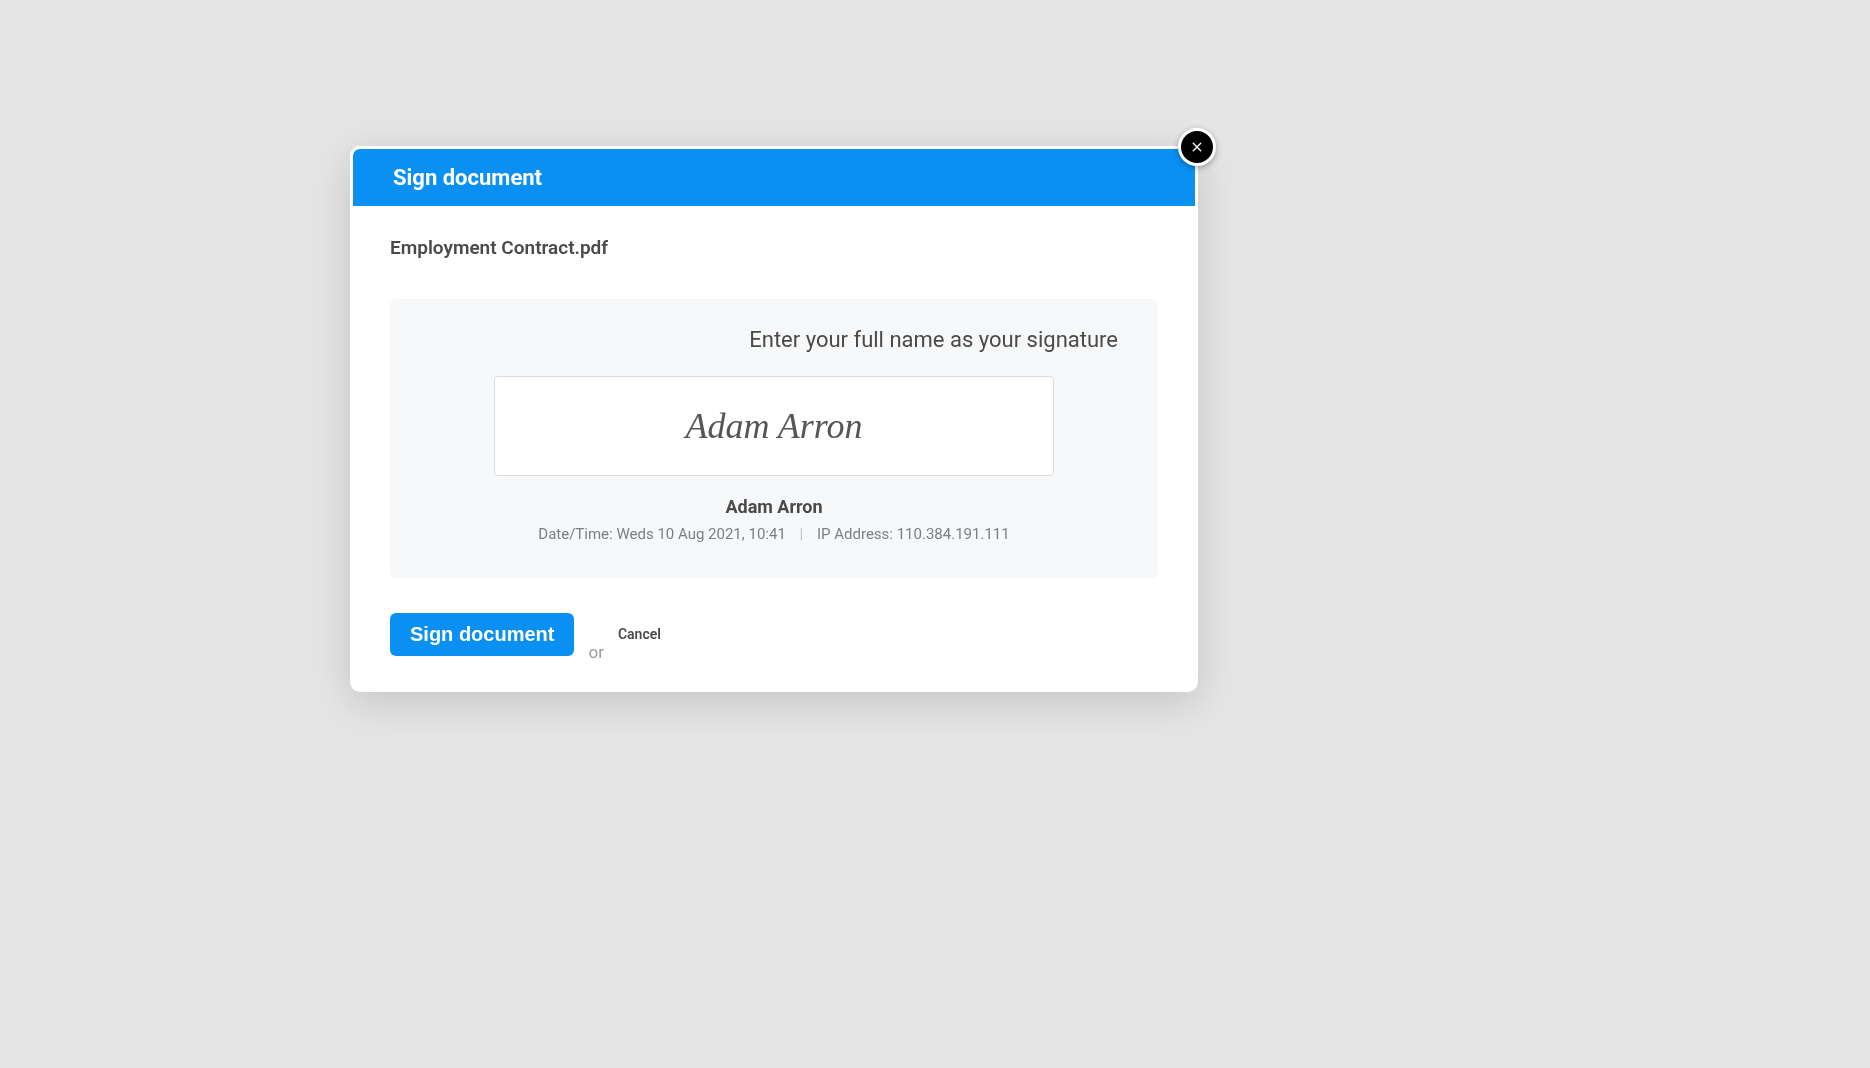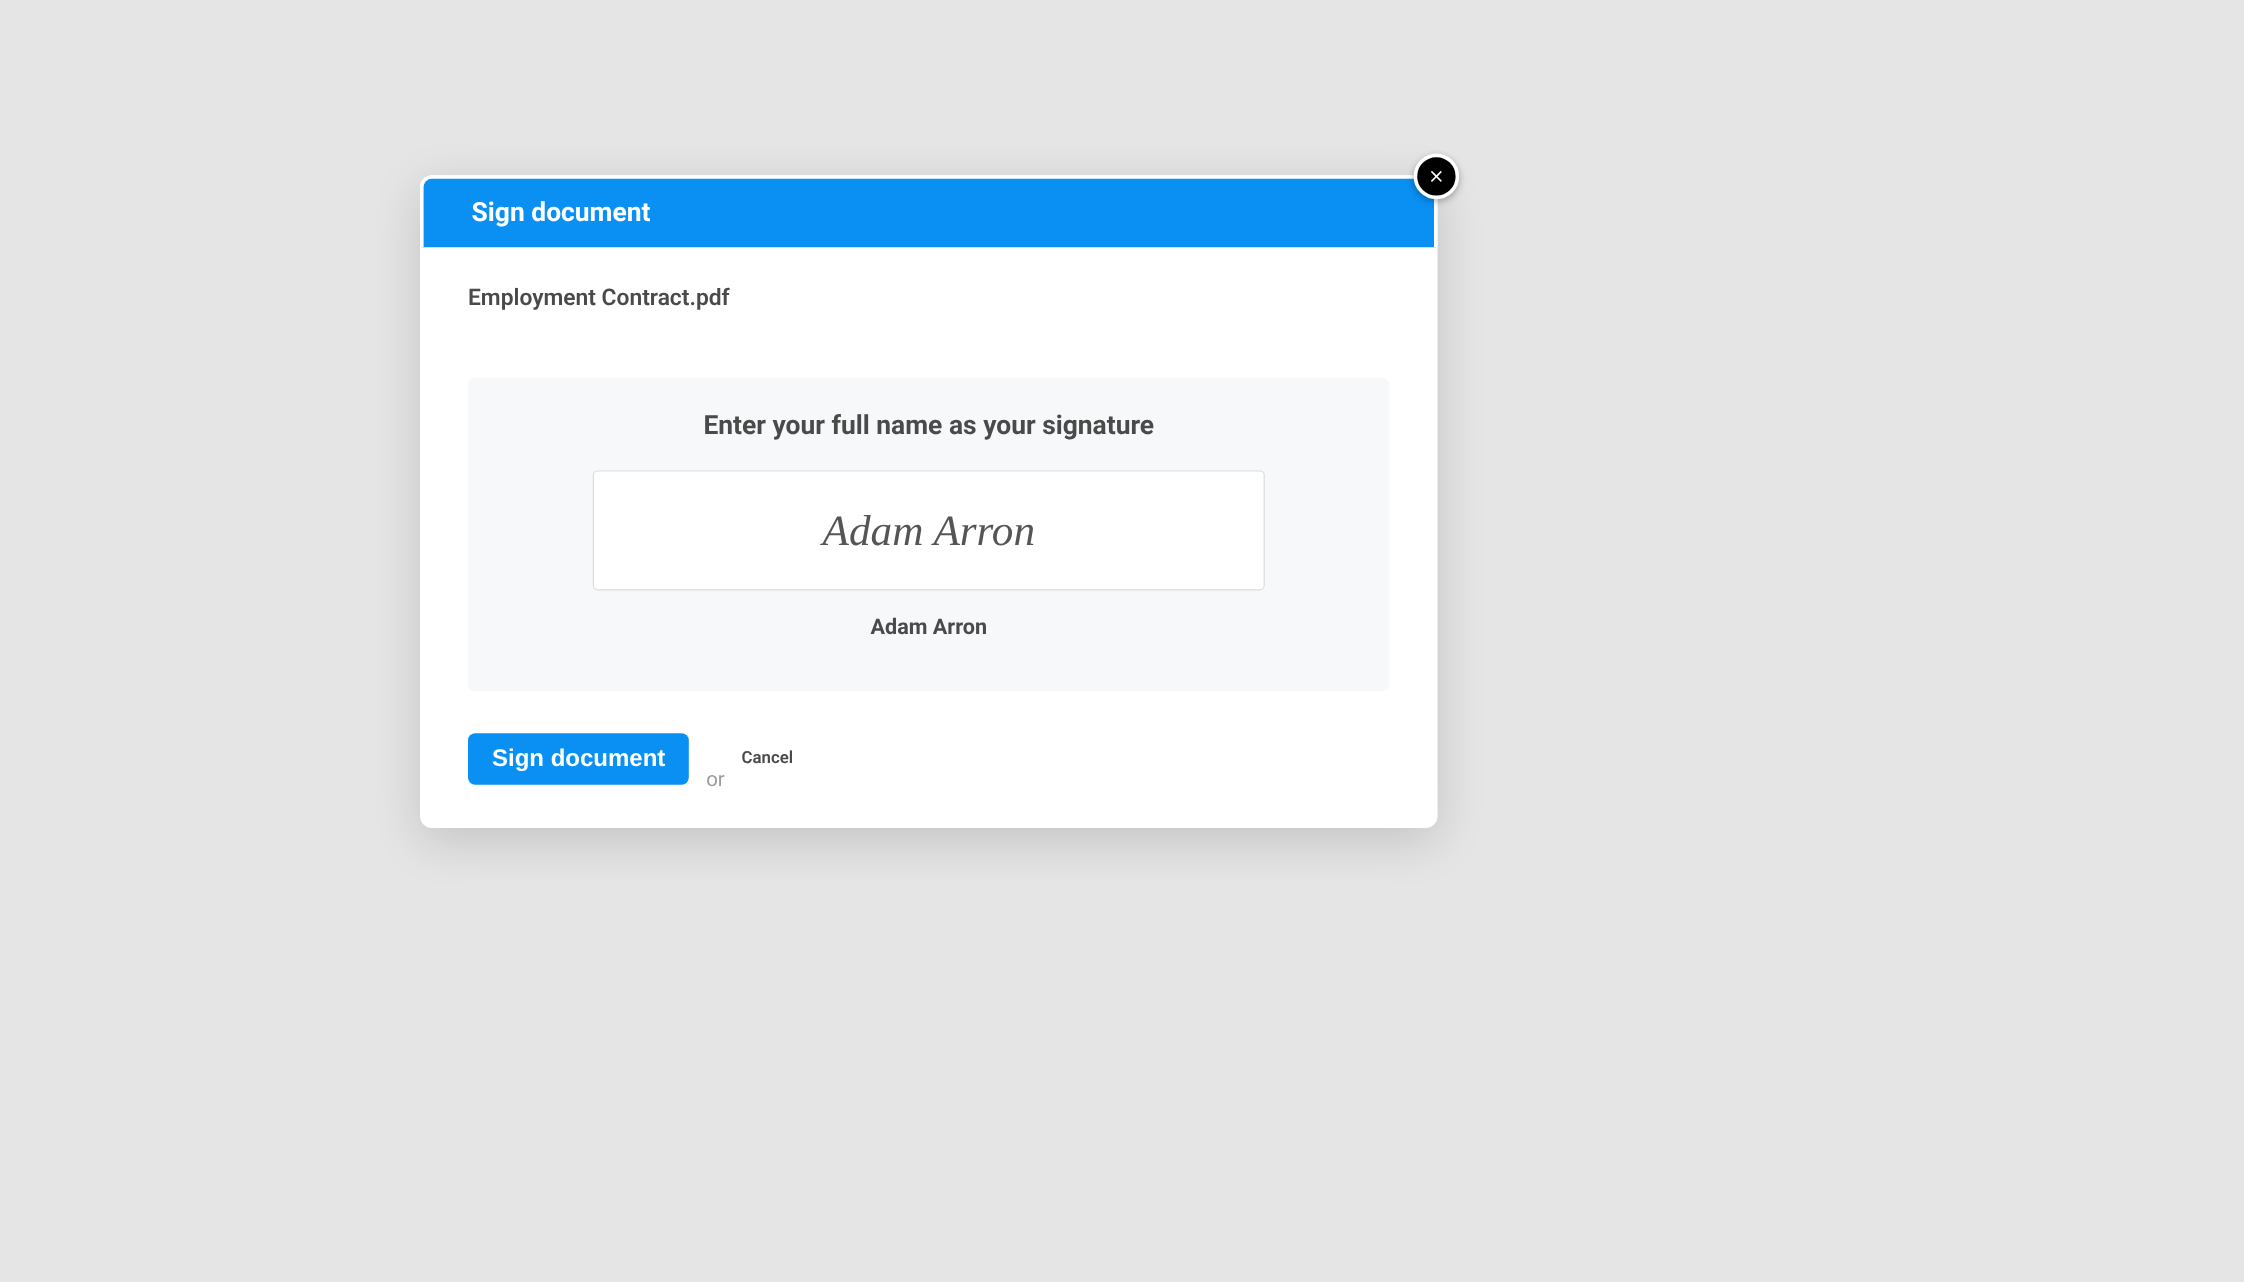--- a/index.html
+++ b/index.html
@@ -57,33 +57,34 @@
       height: 16px;
       fill: #fff;
     }
     .modal-body {
       padding: 30px 40px 30px 40px;
     }
     .doc-name {
       color: #4a4a4a;
       font-size: 19px;
       font-weight: 600;
-      margin-bottom: 56px;
+      margin-bottom: 40px;
     }
     .sign-box {
       background: #f7f8f9;
       border-radius: 6px;
       padding: 28px 40px 35px;
       text-align: center;
     }
     .sign-instruction {
       color: #4a4a4a;
       font-size: 22px;
-      font-weight: 700;
+      font-weight: 400;
       margin-bottom: 24px;
+      text-align: right;
     }
     .signature-input {
       background: #fff;
       border: 1px solid #d9dde0;
       border-radius: 4px;
       width: 100%;
       max-width: 560px;
       padding: 28px 20px;
       text-align: center;
       font-family: "Brush Script MT", "Segoe Script", "Comic Sans MS", cursive;
@@ -154,20 +155,27 @@
   <div class="modal-body">
     <div class="doc-name">Employment Contract.pdf</div>
 
     <div class="sign-box">
       <div class="sign-instruction">Enter your full name as your signature</div>
 
       <input type="text" class="signature-input" value="Adam Arron" style="">
 
       <div class="signed-name">Adam Arron</div>
 
+      <div class="meta-line">
+        <span>Date/Time:</span>
+        <span>Weds 10 Aug 2021, 10:41</span>
+        <span class="sep">|</span>
+        <span>IP Address:</span>
+        <span>110.384.191.111</span>
+      </div>
     </div>
 
     <div class="actions">
       <button class="btn-primary">Sign document</button>
       <span class="or-text">or</span>
       <a class="cancel-link">Cancel</a>
     </div>
   </div>
 </div>
 

